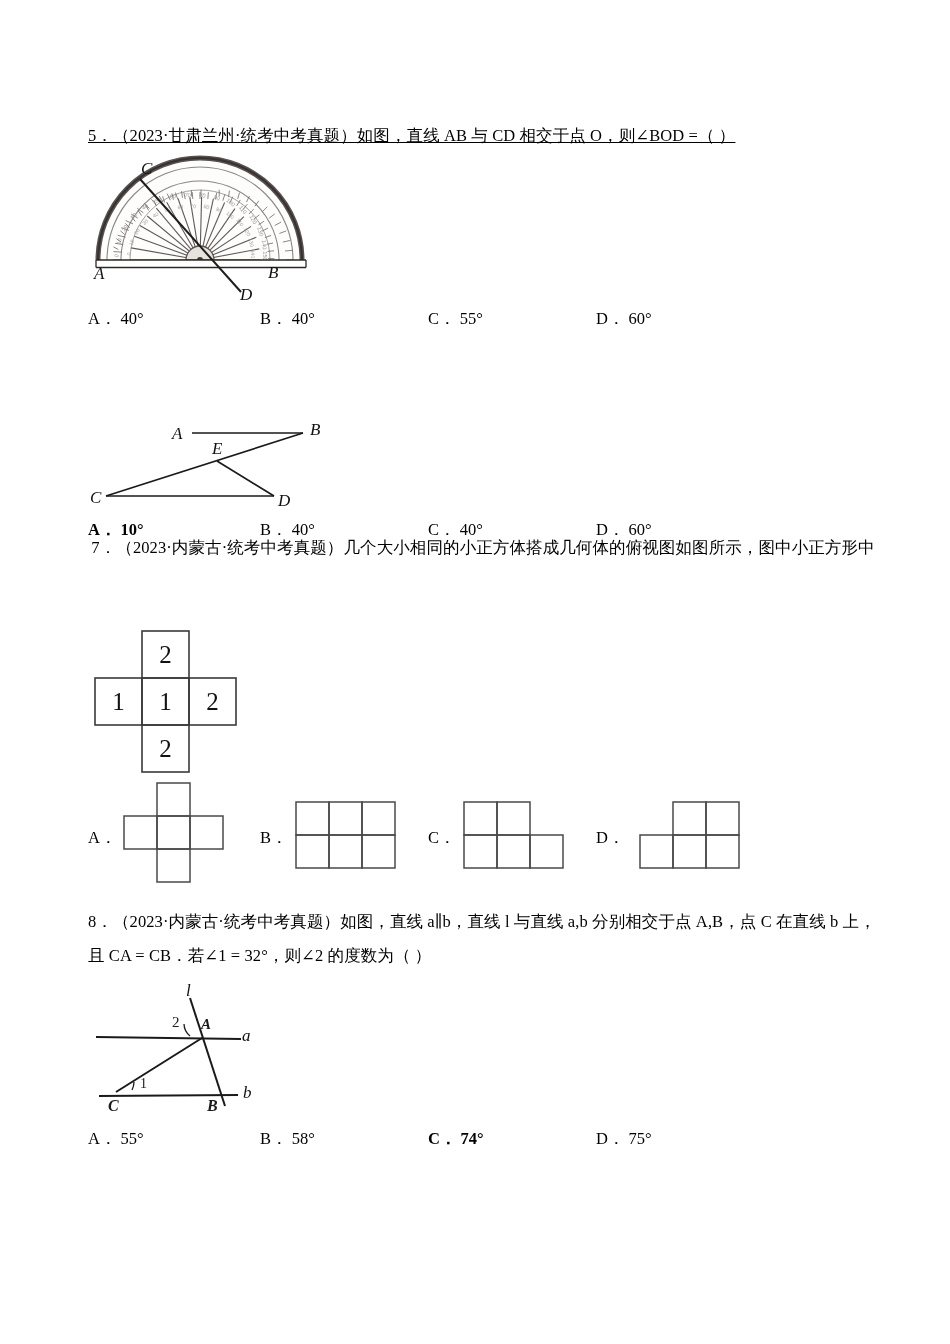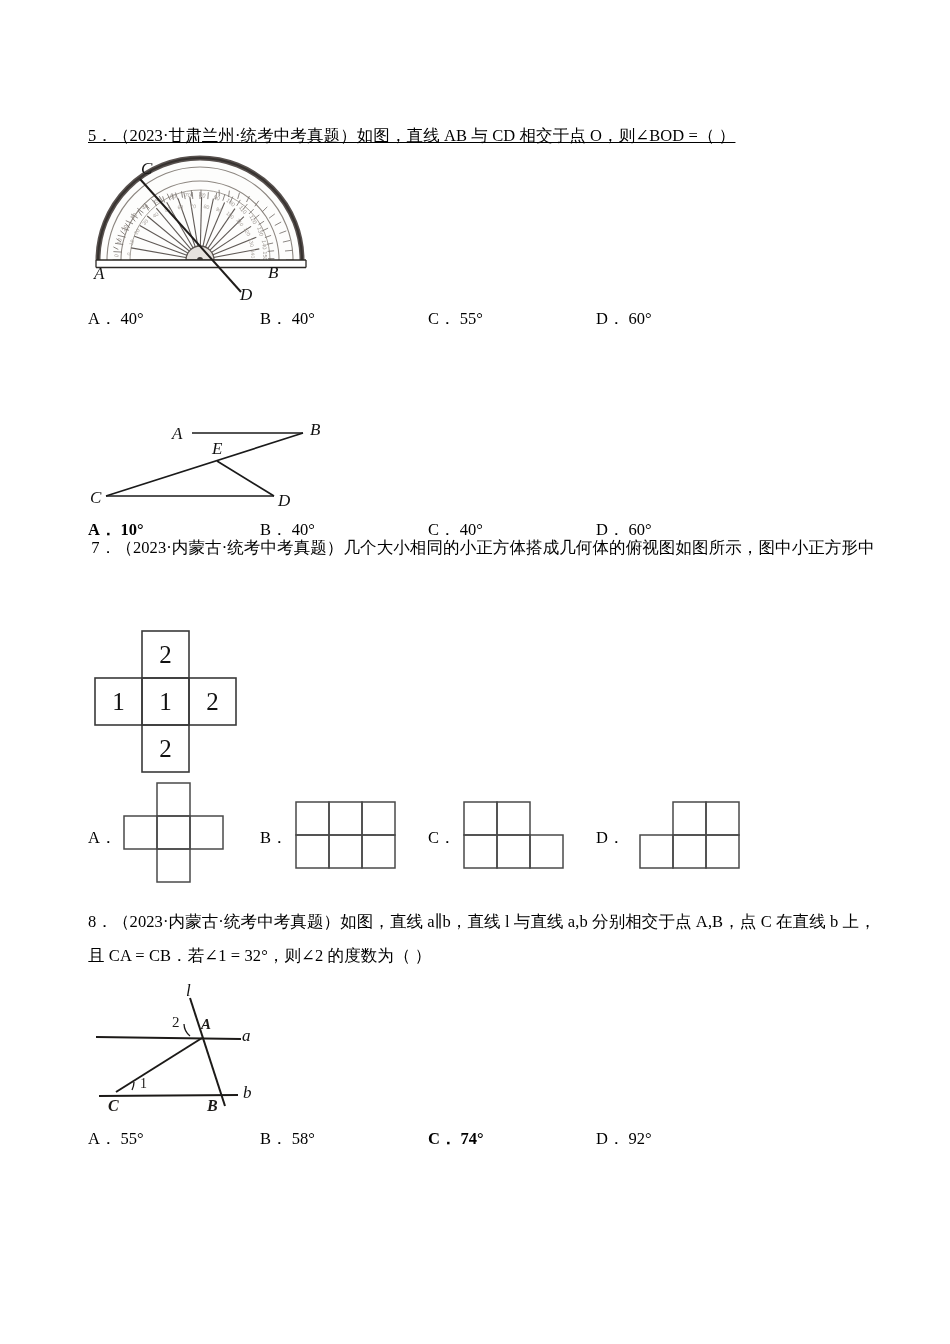--- a/index.html
+++ b/index.html
@@ -378,18 +378,18 @@
     <div class="opt" style="left:0px;">
       <span>A．</span><span>&nbsp;</span><span>55°</span>
     </div>
     <div class="opt" style="left:172px;">
       <span>B．</span><span>&nbsp;</span><span>58°</span>
     </div>
     <div class="opt" style="left:340px;font-weight:bold;">
       <span>C．</span><span>&nbsp;</span><span>74°</span>
     </div>
     <div class="opt" style="left:508px;">
-      <span>D．</span><span>&nbsp;</span><span>92°</span>
+      <span>D．</span><span>&nbsp;</span><span>75°</span>
     </div>
   </div>
 
 
 </div>
 
 </body></html>

